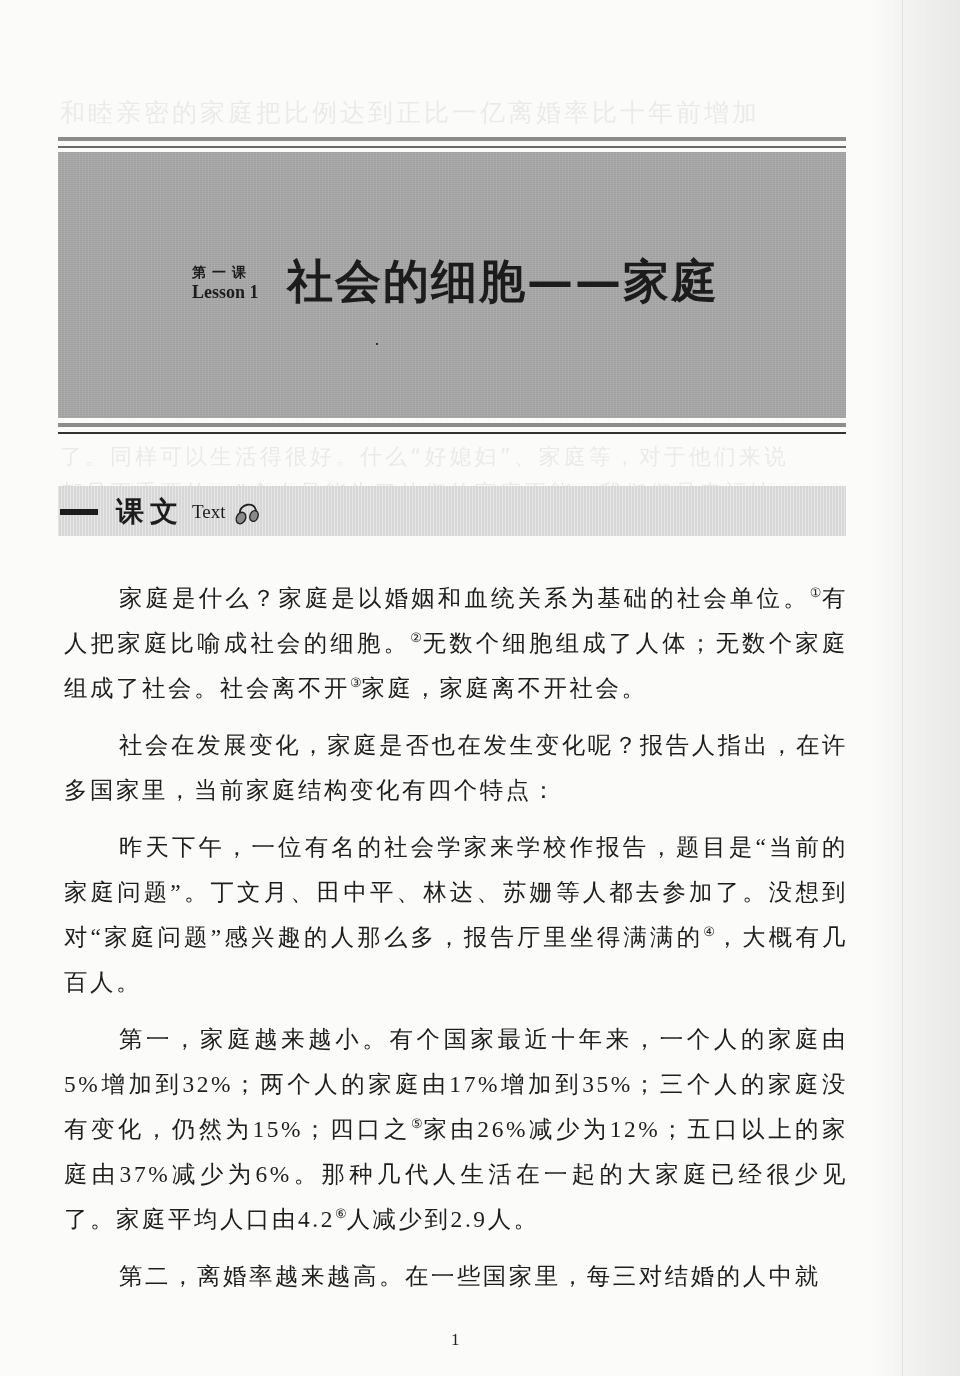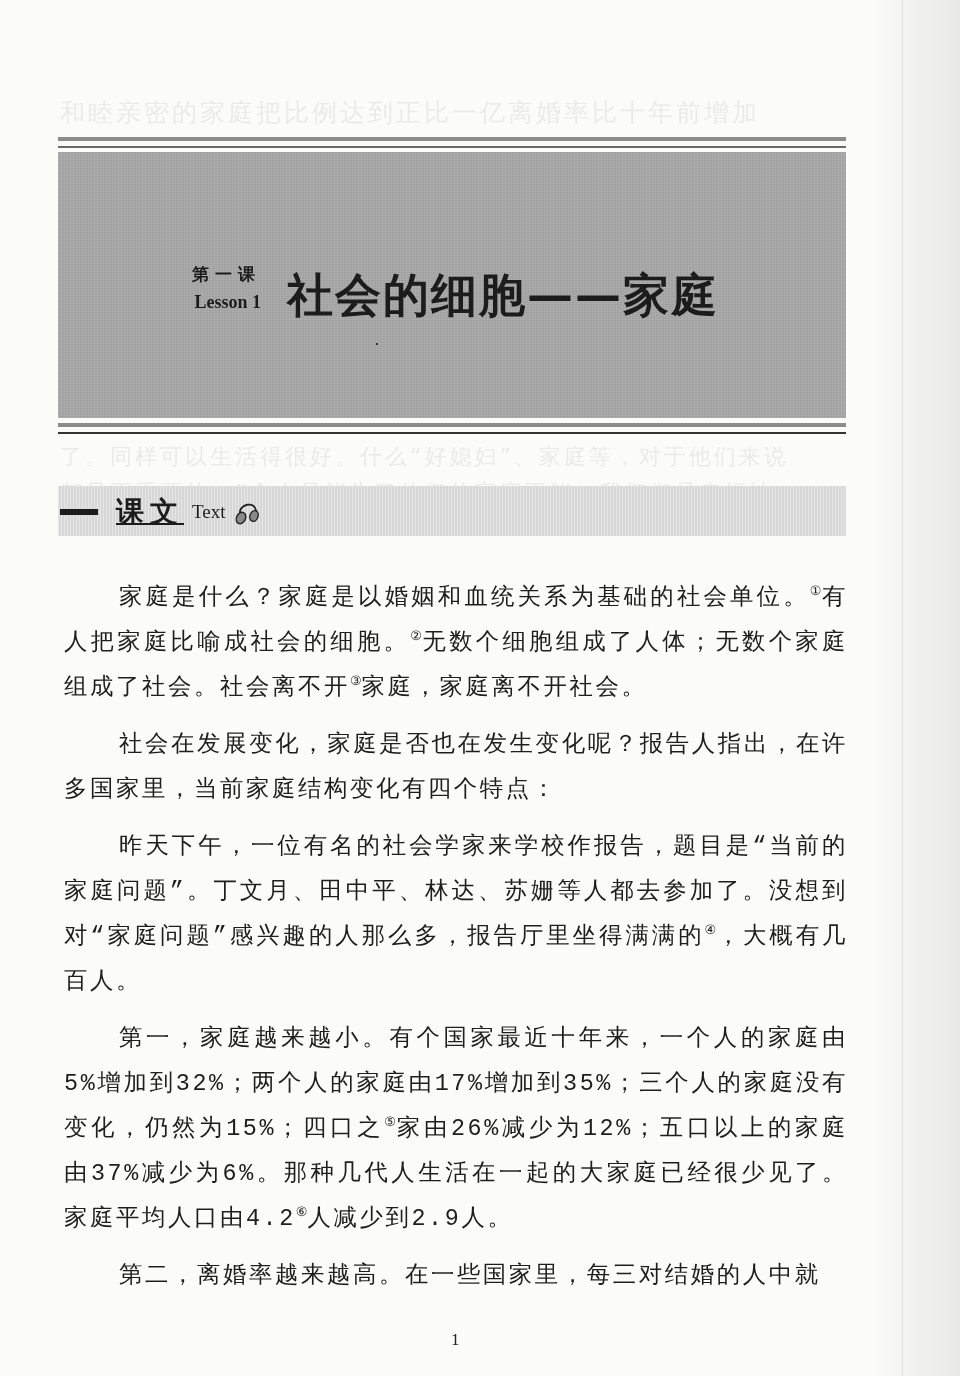--- a/index.html
+++ b/index.html
@@ -66,34 +66,34 @@
     .lesson-label {
       position: absolute;
       left: 192px;
       top: 266px;
       font-family: "Liberation Serif", "DejaVu Serif", serif;
       font-weight: bold;
       color: #1c1c1c;
       line-height: 1;
     }
     .lesson-label .zh {
-      font-size: 17px;
+      font-size: 14px;
       letter-spacing: 6px;
       display: block;
-      margin-bottom: 10px;
+      margin-bottom: 3px;
     }
     .lesson-label .en {
       font-size: 18px;
       display: block;
       text-align: right;
     }
     .lesson-title {
       position: absolute;
       left: 287px;
-      top: 272px;
+      top: 258px;
       font-size: 46px;
       font-weight: bold;
       color: #1c1c1c;
       letter-spacing: 2px;
       font-family: "DejaVu Serif", serif;
       line-height: 1;
       white-space: nowrap;
     }
     .banner-dot {
       position: absolute;
@@ -127,40 +127,39 @@
       height: 6px;
       background: #1c1c1c;
       margin-right: 18px;
     }
     .section-heading .zh {
       font-size: 28px;
       font-weight: bold;
       letter-spacing: 6px;
       color: #1c1c1c;
       font-family: "DejaVu Sans", sans-serif;
-      text-decoration: underline;
     }
     .section-heading .en {
       font-size: 19px;
       color: #1c1c1c;
       margin-left: 8px;
       font-family: "Liberation Serif", "DejaVu Serif", serif;
     }
     .section-heading .audio-icon {
       margin-left: 8px;
       width: 26px;
       height: 28px;
       display: inline-block;
     }
     .body-text {
       position: absolute;
       left: 64px;
       top: 576px;
       width: 784px;
-      font-family: Liberation Mono, monospace;
+      font-family: Liberation Serif, serif;
       font-size: 23.4px;
       line-height: 45px;
       color: #1e1e1e;
       letter-spacing: 2.6px;
     }
     .body-text p {
       margin: 0 0 12px 0;
       text-indent: 55px;
       text-align: justify;
     }

